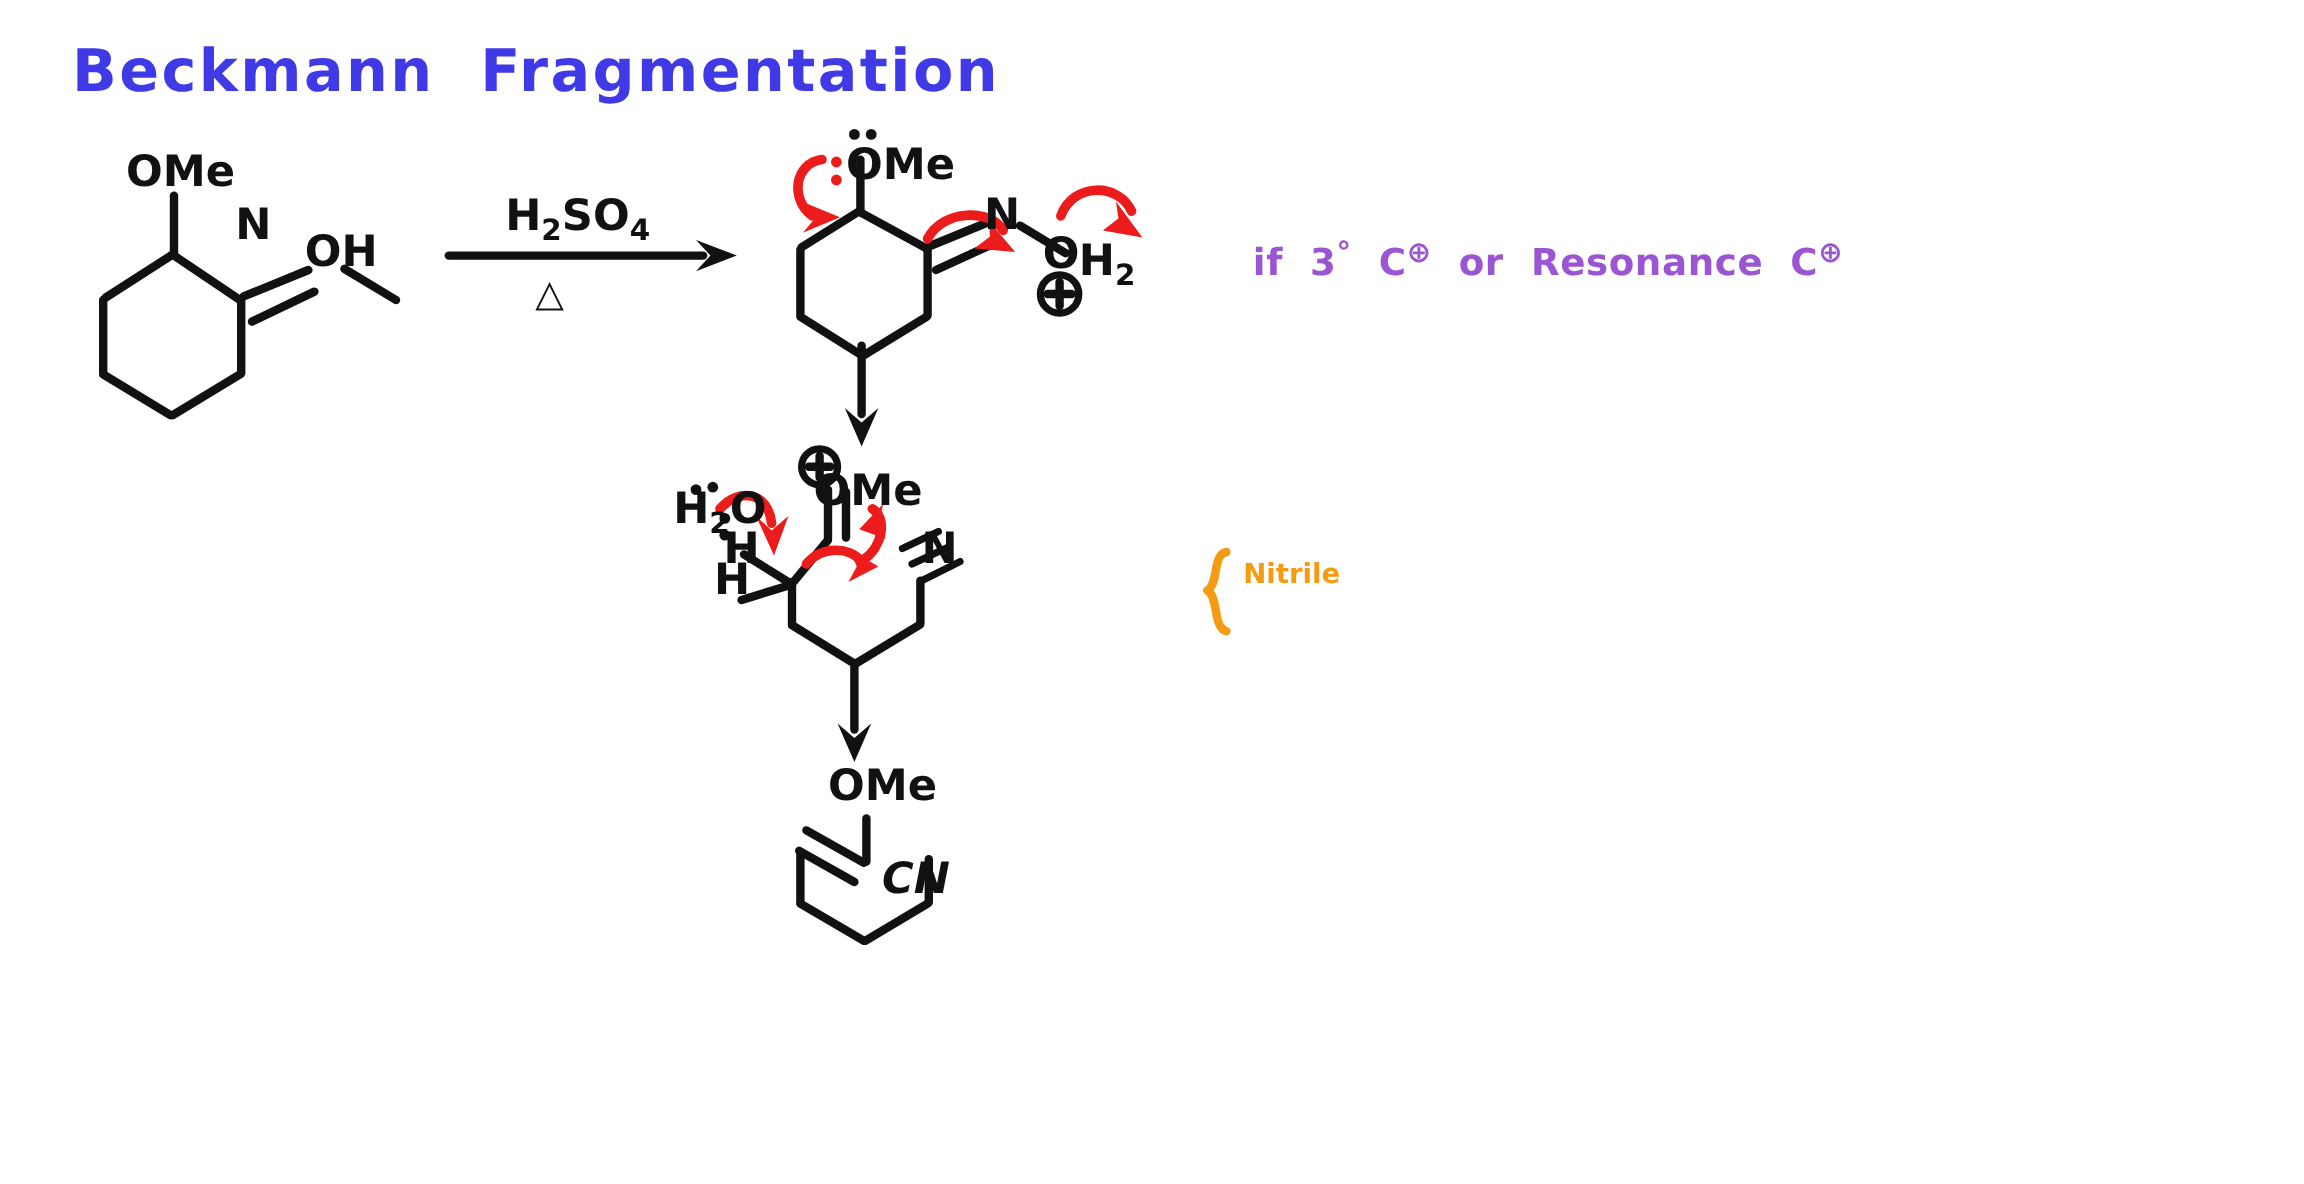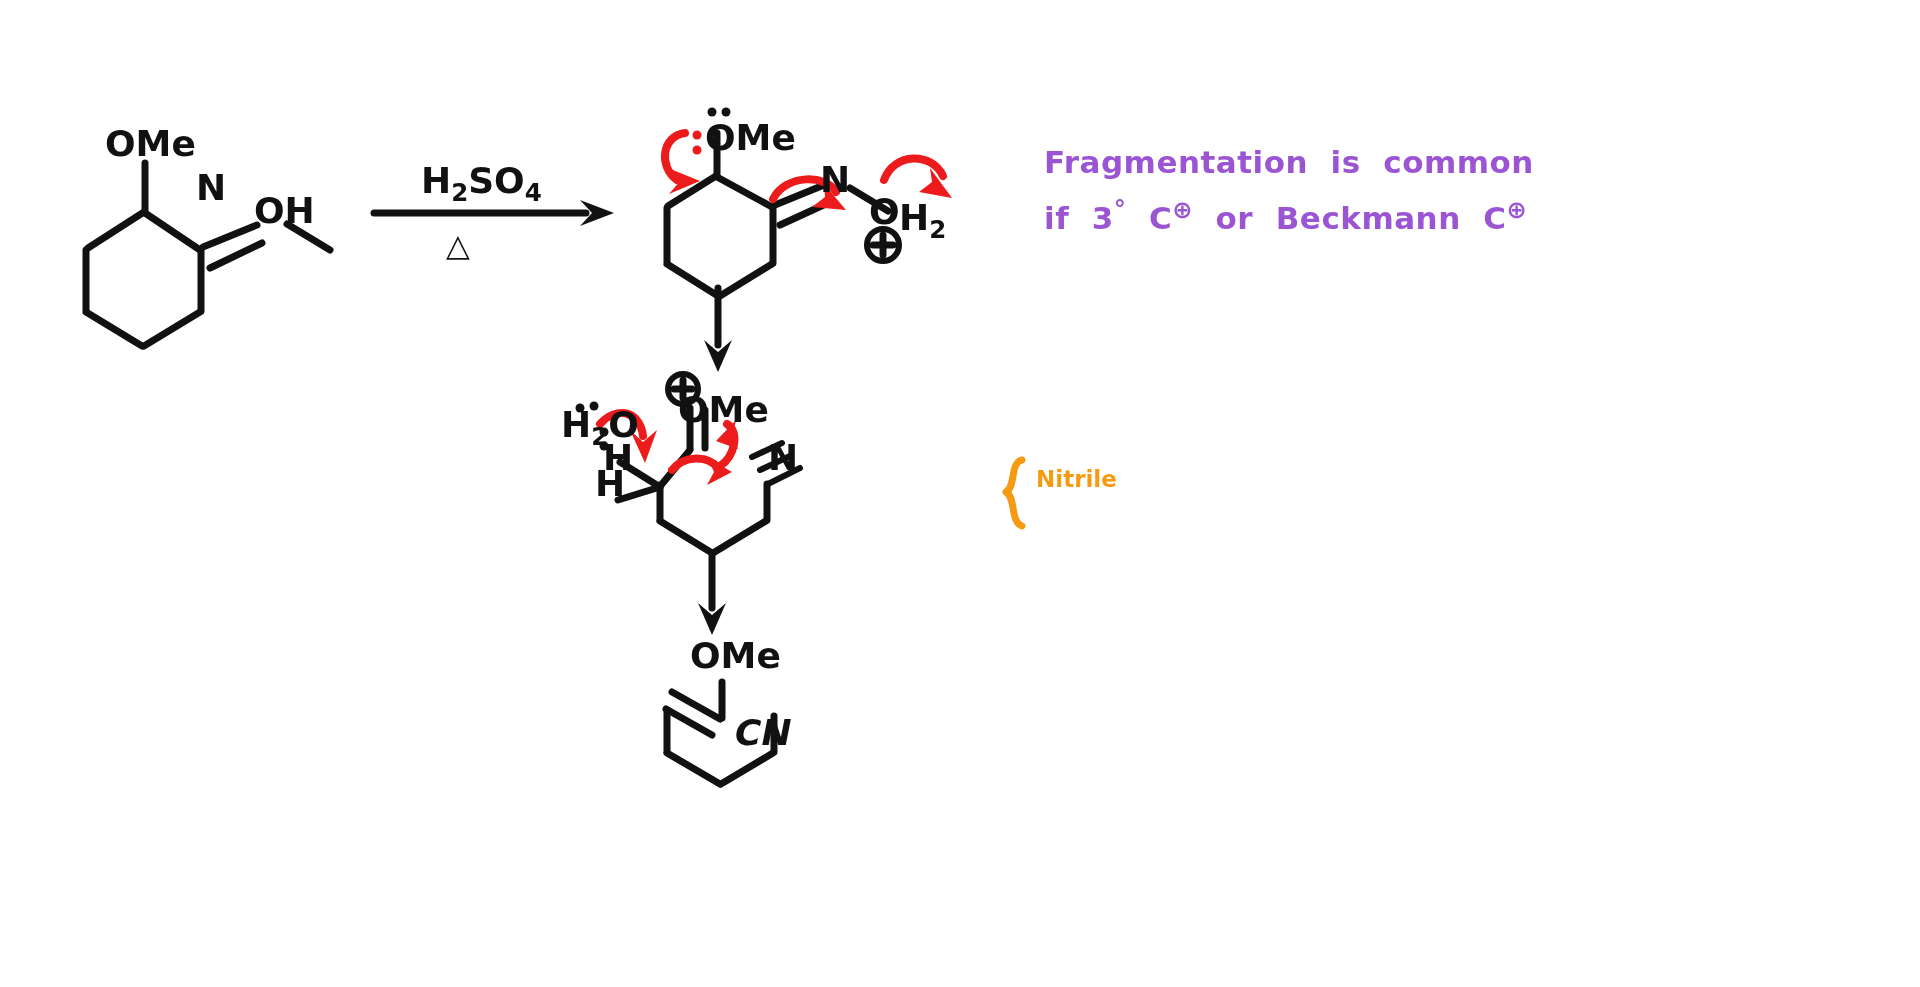--- a/index.html
+++ b/index.html
@@ -92,20 +92,21 @@
   .sup-charge {
     font-size: 0.78em;
     vertical-align: super;
   }
 </style>
 </head>
 <body>
 
 <div id="canvas">
 
+  <div class="label title-label" style="left:60px; top:35px;">Beckmann  Fragmentation</div>
 
   <svg id="scene" viewBox="0 0 1920 987" xmlns="http://www.w3.org/2000/svg">
 
     <g>
 
       <path class="ink" d="M 144 212 L 88 248"></path>
       <path class="ink" d="M 86 250 L 86 310"></path>
       <path class="ink" d="M 86 312 L 142 346"></path>
       <path class="ink" d="M 144 346 L 200 312"></path>
       <path class="ink" d="M 201 311 L 201 250"></path>
@@ -239,18 +240,17 @@
   <div class="label atom-label" style="left:678px; top:392px;">OMe</div>
   <div class="label atom-label" style="left:603px; top:440px;">H</div>
   <div class="label atom-label" style="left:595px; top:466px;">H</div>
   <div class="label atom-label" style="left:768px; top:440px;">N</div>
 
   <div class="label nitrile-label" style="left:1036px; top:468px;">Nitrile</div>
 
   <div class="label atom-label" style="left:690px; top:638px;">OMe</div>
   <div class="label atom-label" style="left:735px; top:715px;font-style:italic;">CN</div>
 
-  <div class="label note-label" style="left:1044px; top:147px;">Fragmentation  is  common</div>
-
-  <div class="label note-label" style="left:1044px; top:198px;"><span>if  3</span><span class="sup-charge">°</span><span>  C</span><span class="sup-charge">⊕</span><span>  or  Beckmann  C</span><span class="sup-charge">⊕</span></div>
+
+  <div class="label note-label" style="left:1044px; top:198px;"><span>if  3</span><span class="sup-charge">°</span><span>  C</span><span class="sup-charge">⊕</span><span>  or  Resonance  C</span><span class="sup-charge">⊕</span></div>
 
 
 </div>
 
 </body></html>

